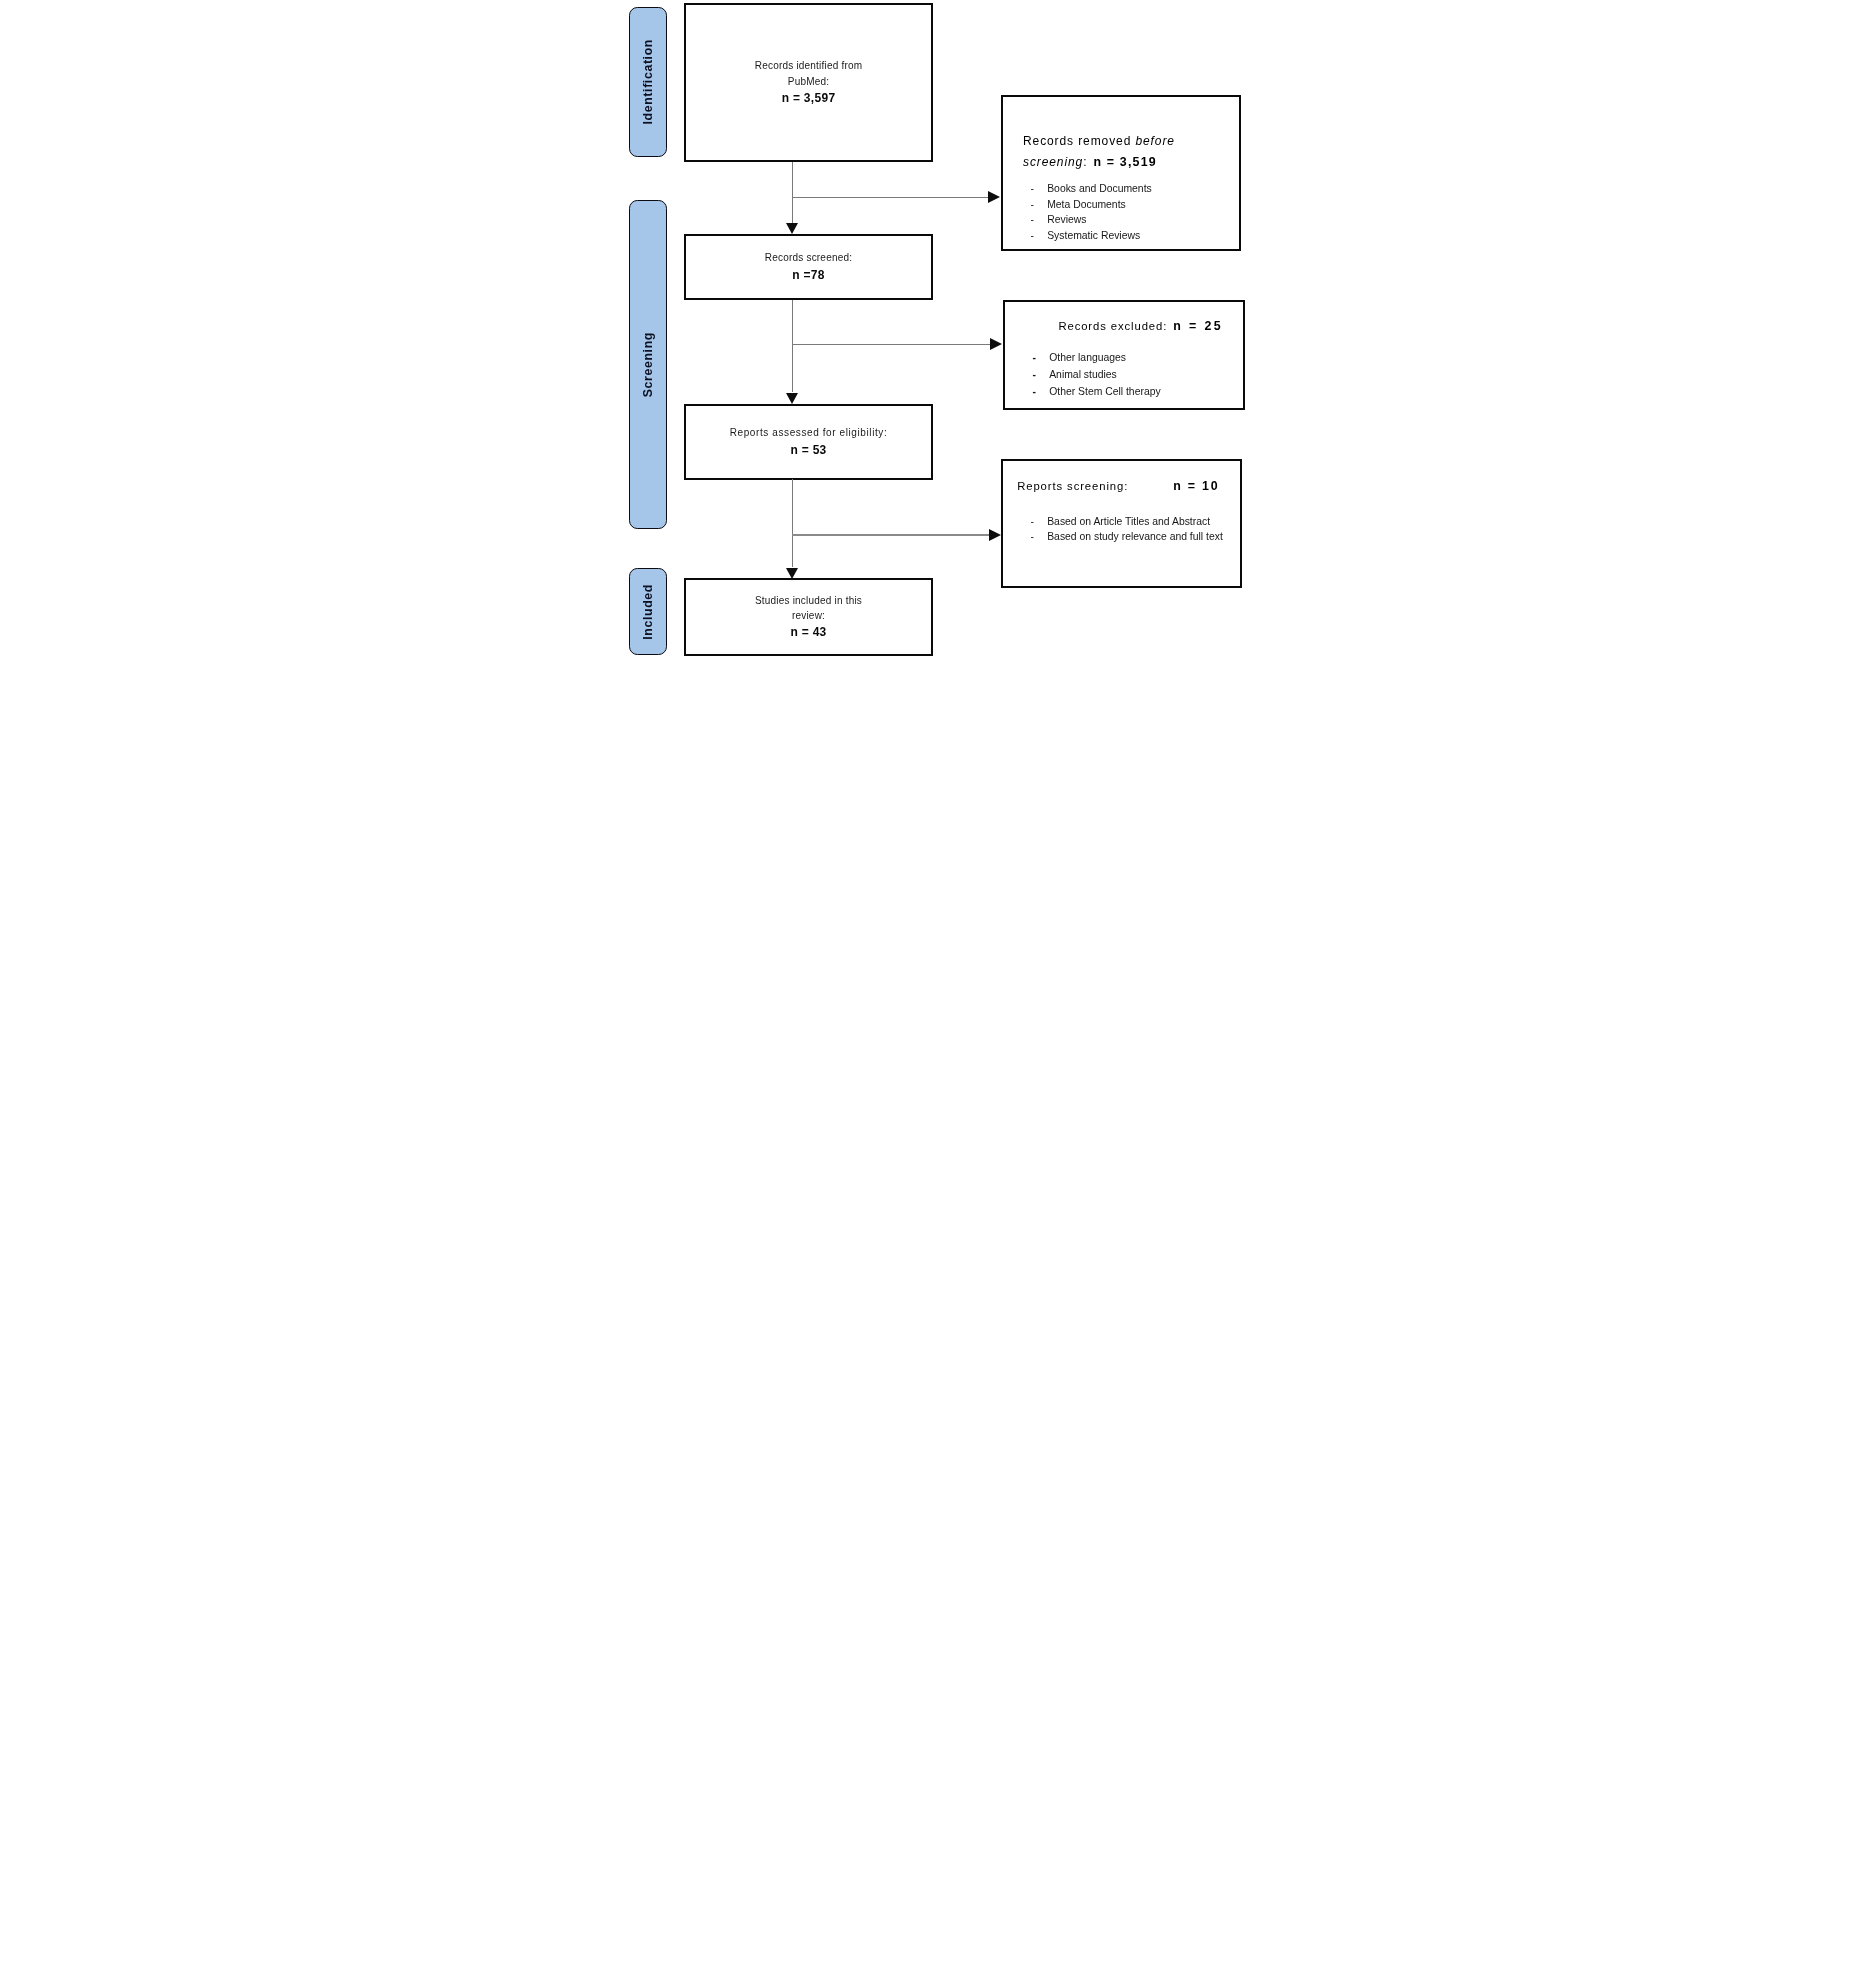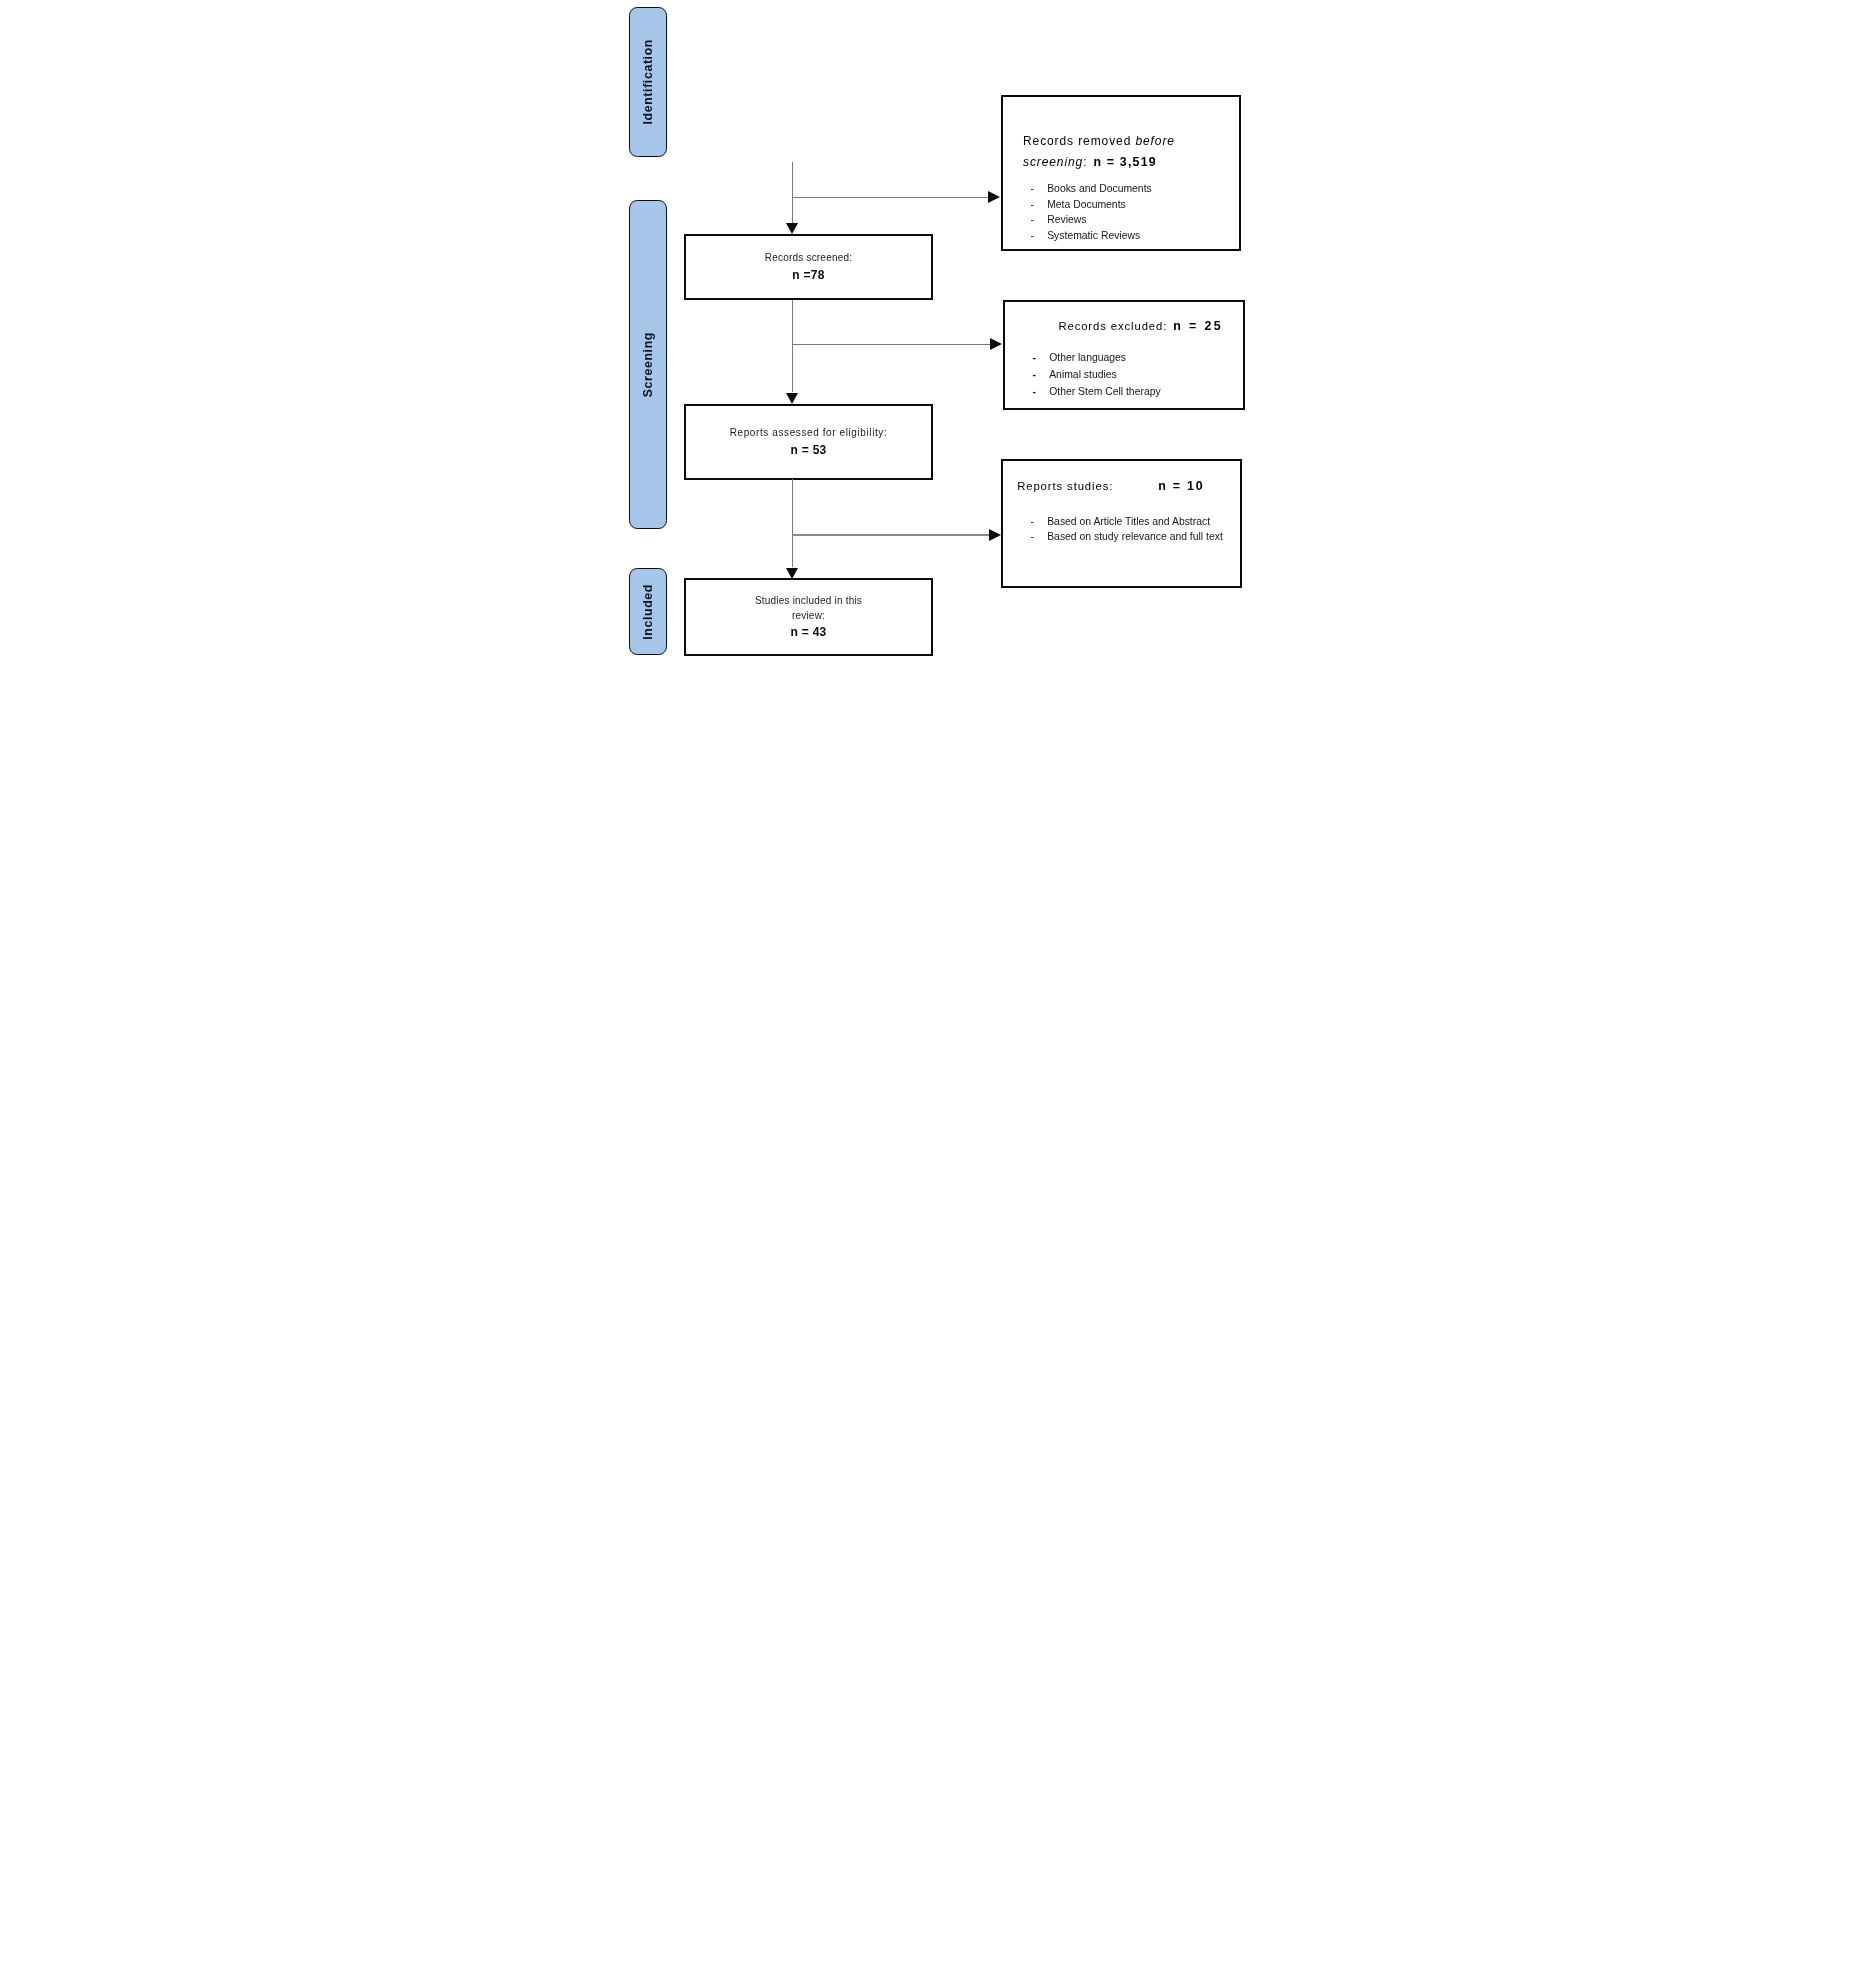--- a/index.html
+++ b/index.html
@@ -90,20 +90,25 @@
   <div class="stage-label" id="label-identification">
     <span>Identification</span>
   </div>
   <div class="stage-label" id="label-screening">
     <span>Screening</span>
   </div>
   <div class="stage-label" id="label-included">
     <span>Included</span>
   </div>
 
+  <div class="flow-box" id="box-identified">
+    <div class="line">Records identified from</div>
+    <div class="line">PubMed:</div>
+    <div class="count">n = 3,597</div>
+  </div>
 
   <div class="flow-box" id="box-screened">
     <div class="line">Records screened:</div>
     <div class="count">n =78</div>
   </div>
 
   <div class="flow-box" id="box-assessed">
     <div class="line">Reports assessed for eligibility:</div>
     <div class="count">n = 53</div>
   </div>
@@ -153,21 +158,21 @@
       </li>
       <li class="li">
         <span class="dash bold">-</span>
         <span class="li-text">Other Stem Cell therapy</span>
       </li>
     </ul>
   </div>
 
   <div class="side-box" id="sbox-reports-excluded">
     <div class="side-title">
-      <span>Reports studies:</span><span class="count">n = 10</span>
+      <span>Reports screening:</span><span class="count">n = 10</span>
     </div>
     <ul class="side-list">
       <li class="li">
         <span class="dash">-</span>
         <span class="li-text">Based on Article Titles and Abstract</span>
       </li>
       <li class="li">
         <span class="dash">-</span>
         <span class="li-text">Based on study relevance and full text</span>
       </li>

